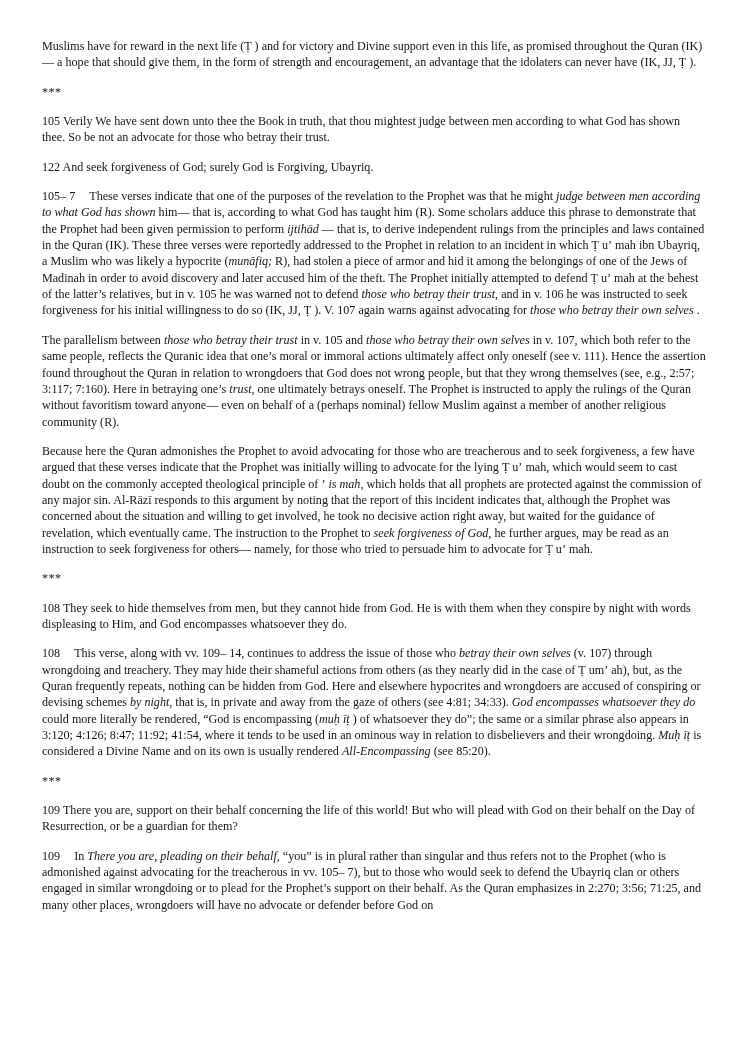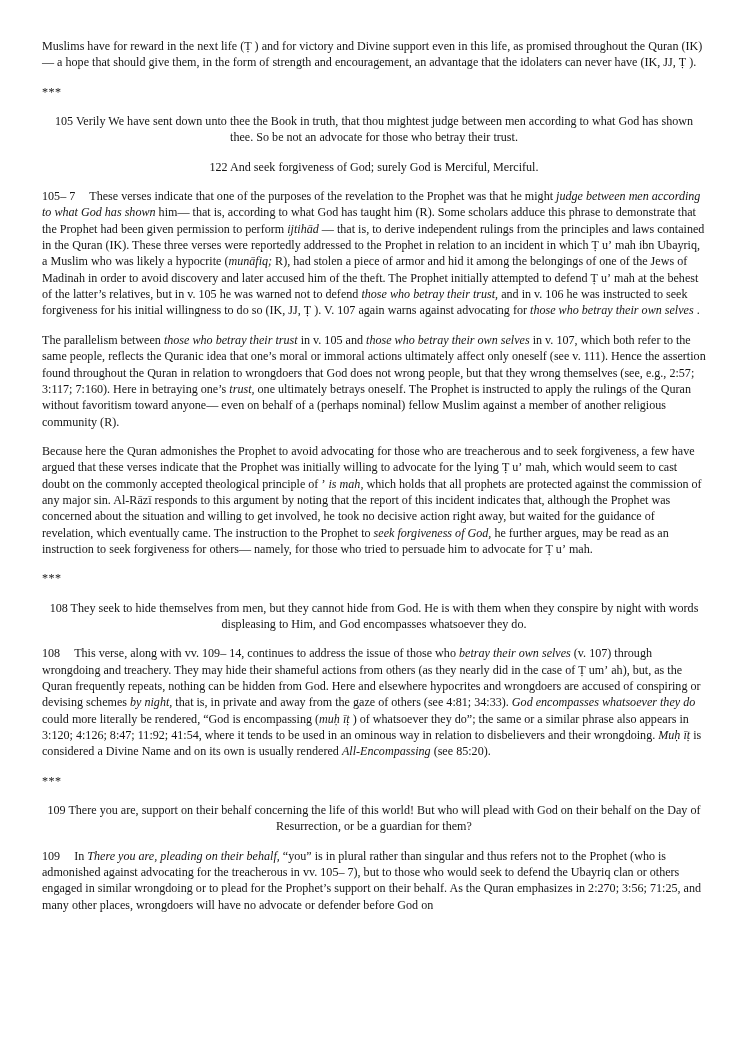--- a/index.html
+++ b/index.html
@@ -24,21 +24,20 @@
   p {
     margin: 0 0 13px 0;
     font-size: 12.1px;
     line-height: 16.35px;
     text-align: left;
     color: #141414;
     -webkit-font-smoothing: antialiased;
   }
   p.verse {
     margin-bottom: 13px;
-    text-align: center;
   }
   p.commentary {
     margin-bottom: 13px;
   }
   p.sep {
     margin: 0 0 13px 0;
     letter-spacing: 0.5px;
     font-size: 12.1px;
     line-height: 16.35px;
   }
@@ -48,21 +47,21 @@
   .gap-sm { display: inline-block; width: 14px; }
 </style>
 </head>
 <body>
 
 <div class="page">
   <div class="col" id="column">
       <p class="commentary"><span>Muslims have for reward in the next life (Ṭ ) and for victory and Divine support even in this life, as promised throughout the Quran (IK)— a hope that should give them, in the form of strength and encouragement, an advantage that the idolaters can never have (IK, JJ, Ṭ ).</span></p>
       <p class="sep"><span>***</span></p>
       <p class="verse"><span>105 </span><span>Verily We have sent down unto thee the Book in truth, that thou mightest judge between men according to what God has shown thee. So be not an advocate for those who betray their trust.</span></p>
-      <p class="verse"><span>122 </span><span>And seek forgiveness of God; surely God is Merciful, Merciful.</span></p>
+      <p class="verse"><span>122 </span><span>And seek forgiveness of God; surely God is Forgiving, Ubayriq.</span></p>
       <p class="commentary"><span>105– 7</span><span class="gap-sm">  </span><span>These verses indicate that one of the purposes of the revelation to the Prophet was that he might </span><span class="it">judge between men according to what God has shown</span><span> him— that is, according to what God has taught him (R). Some scholars adduce this phrase to demonstrate that the Prophet had been given permission to perform </span><span class="it">ijtihād</span><span> — that is, to derive independent rulings from the principles and laws contained in the Quran (IK). These three verses were reportedly addressed to the Prophet in relation to an incident in which Ṭ uʼ mah ibn Ubayriq, a Muslim who was likely a hypocrite (</span><span class="it">munāfiq;</span><span> R), had stolen a piece of armor and hid it among the belongings of one of the Jews of Madinah in order to avoid discovery and later accused him of the theft. The Prophet initially attempted to defend Ṭ uʼ mah at the behest of the latter’s relatives, but in v. 105 he was warned not to defend </span><span class="it">those who betray their trust,</span><span> and in v. 106 he was instructed to seek forgiveness for his initial willingness to do so (IK, JJ, Ṭ ). V. 107 again warns against advocating for </span><span class="it">those who betray their own selves</span><span> .</span></p>
       <p class="commentary"><span>The parallelism between </span><span class="it">those who betray their trust</span><span> in v. 105 and </span><span class="it">those who betray their own selves</span><span> in v. 107, which both refer to the same people, reflects the Quranic idea that one’s moral or immoral actions ultimately affect only oneself (see v. 111). Hence the assertion found throughout the Quran in relation to wrongdoers that God does not wrong people, but that they wrong themselves (see, e.g., 2:57; 3:117; 7:160). Here in betraying one’s </span><span class="it">trust,</span><span> one ultimately betrays oneself. The Prophet is instructed to apply the rulings of the Quran without favoritism toward anyone— even on behalf of a (perhaps nominal) fellow Muslim against a member of another religious community (R).</span></p>
       <p class="commentary"><span>Because here the Quran admonishes the Prophet to avoid advocating for those who are treacherous and to seek forgiveness, a few have argued that these verses indicate that the Prophet was initially willing to advocate for the lying Ṭ uʼ mah, which would seem to cast doubt on the commonly accepted theological principle of ʼ </span><span class="it">is mah,</span><span> which holds that all prophets are protected against the commission of any major sin. Al-Rāzī responds to this argument by noting that the report of this incident indicates that, although the Prophet was concerned about the situation and willing to get involved, he took no decisive action right away, but waited for the guidance of revelation, which eventually came. The instruction to the Prophet to </span><span class="it">seek forgiveness of God,</span><span> he further argues, may be read as an instruction to seek forgiveness for others— namely, for those who tried to persuade him to advocate for Ṭ uʼ mah.</span></p>
       <p class="sep"><span>***</span></p>
       <p class="verse"><span>108 </span><span>They seek to hide themselves from men, but they cannot hide from God. He is with them when they conspire by night with words displeasing to Him, and God encompasses whatsoever they do.</span></p>
       <p class="commentary"><span>108</span><span class="gap-sm">  </span><span>This verse, along with vv. 109– 14, continues to address the issue of those who </span><span class="it">betray their own selves</span><span> (v. 107) through wrongdoing and treachery. They may hide their shameful actions from others (as they nearly did in the case of Ṭ umʼ ah), but, as the Quran frequently repeats, nothing can be hidden from God. Here and elsewhere hypocrites and wrongdoers are accused of conspiring or devising schemes </span><span class="it">by night,</span><span> that is, in private and away from the gaze of others (see 4:81; 34:33). </span><span class="it">God encompasses whatsoever they do</span><span> could more literally be rendered, “God is encompassing (</span><span class="it">muḥ īṭ</span><span> ) of whatsoever they do”; the same or a similar phrase also appears in 3:120; 4:126; 8:47; 11:92; 41:54, where it tends to be used in an ominous way in relation to disbelievers and their wrongdoing. </span><span class="it">Muḥ īṭ</span><span> is considered a Divine Name and on its own is usually rendered </span><span class="it">All-Encompassing</span><span> (see 85:20).</span></p>
       <p class="sep"><span>***</span></p>
       <p class="verse"><span>109 </span><span>There you are, support on their behalf concerning the life of this world! But who will plead with God on their behalf on the Day of Resurrection, or be a guardian for them?</span></p>
       <p class="commentary"><span>109</span><span class="gap-sm">  </span><span>In </span><span class="it">There you are, pleading on their behalf,</span><span> “you” is in plural rather than singular and thus refers not to the Prophet (who is admonished against advocating for the treacherous in vv. 105– 7), but to those who would seek to defend the Ubayriq clan or others engaged in similar wrongdoing or to plead for the Prophet’s support on their behalf. As the Quran emphasizes in 2:270; 3:56; 71:25, and many other places, wrongdoers will have no advocate or defender before God on</span></p>
     </div>

